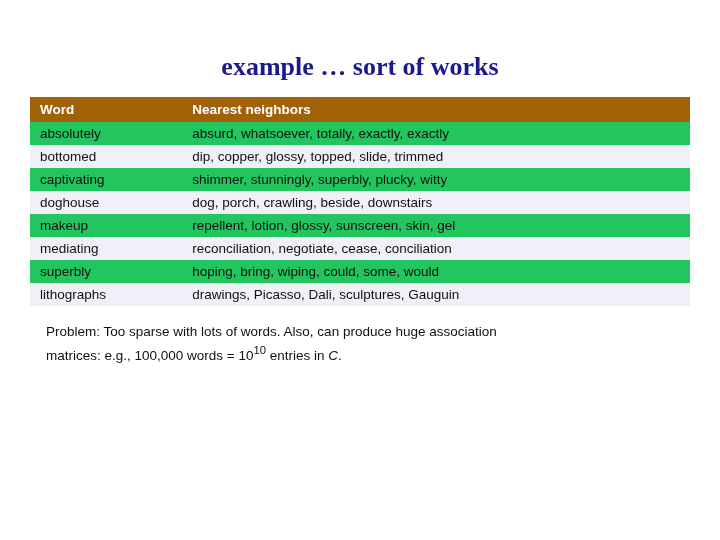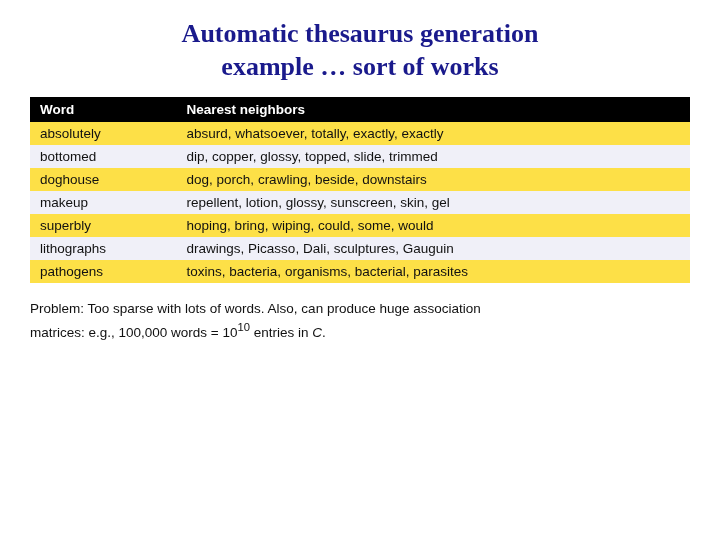--- a/index.html
+++ b/index.html
@@ -34,61 +34,62 @@
     }
 
     table {
       width: 100%;
       border-collapse: collapse;
       font-size: 13.5px;
       font-family: Arial, sans-serif;
     }
 
     thead tr {
-      background-color: #000000;
+      background-color: #a16207;
       color: #ffffff;
     }
 
     thead th {
       padding: 5px 10px;
       text-align: left;
       font-weight: bold;
       font-size: 13.5px;
     }
 
     tbody tr {
-      background-color: #fde047;
+      background-color: #22c55e;
     }
 
     tbody tr:nth-child(even) {
       background-color: #f0f0f8;
     }
 
     tbody td {
       padding: 4px 10px;
       color: #111111;
       font-size: 13.5px;
       border: none;
     }
 
     .footer-note {
       font-size: 13.5px;
       font-family: Arial, sans-serif;
       color: #111111;
       line-height: 1.45;
       margin-top: 2px;
+      margin-left: 16px;
     }
   </style>
 </head>
 <body>
 
 <div class="page-container">
 
   <div class="title">
-    <span>Automatic thesaurus generation</span><br>
+    <br>
     <span>example … sort of works</span>
   </div>
 
   <div class="table-wrapper">
     <table>
       <thead>
         <tr>
           <th>Word</th>
           <th>Nearest neighbors</th>
         </tr>
@@ -96,38 +97,42 @@
       <tbody id="table-body">
       <tr>
             <td>absolutely</td>
             <td>absurd, whatsoever, totally, exactly, exactly</td>
           </tr>
           <tr>
             <td>bottomed</td>
             <td>dip, copper, glossy, topped, slide, trimmed</td>
           </tr>
           <tr>
+            <td>captivating</td>
+            <td>shimmer, stunningly, superbly, plucky, witty</td>
+          </tr>
+          <tr>
             <td>doghouse</td>
             <td>dog, porch, crawling, beside, downstairs</td>
           </tr>
           <tr>
             <td>makeup</td>
             <td>repellent, lotion, glossy, sunscreen, skin, gel</td>
           </tr>
           <tr>
+            <td>mediating</td>
+            <td>reconciliation, negotiate, cease, conciliation</td>
+          </tr>
+          <tr>
             <td>superbly</td>
             <td>hoping, bring, wiping, could, some, would</td>
           </tr>
           <tr>
             <td>lithographs</td>
             <td>drawings, Picasso, Dali, sculptures, Gauguin</td>
-          </tr>
-          <tr>
-            <td>pathogens</td>
-            <td>toxins, bacteria, organisms, bacterial, parasites</td>
           </tr>
         </tbody>
     </table>
   </div>
 
   <div class="footer-note">
     <span>Problem: Too sparse with lots of words. Also, can produce huge association</span><br>
     <span>matrices: e.g., 100,000 words = 10</span><sup>10</sup><span> entries in </span><em>C</em><span>.</span>
   </div>
 

